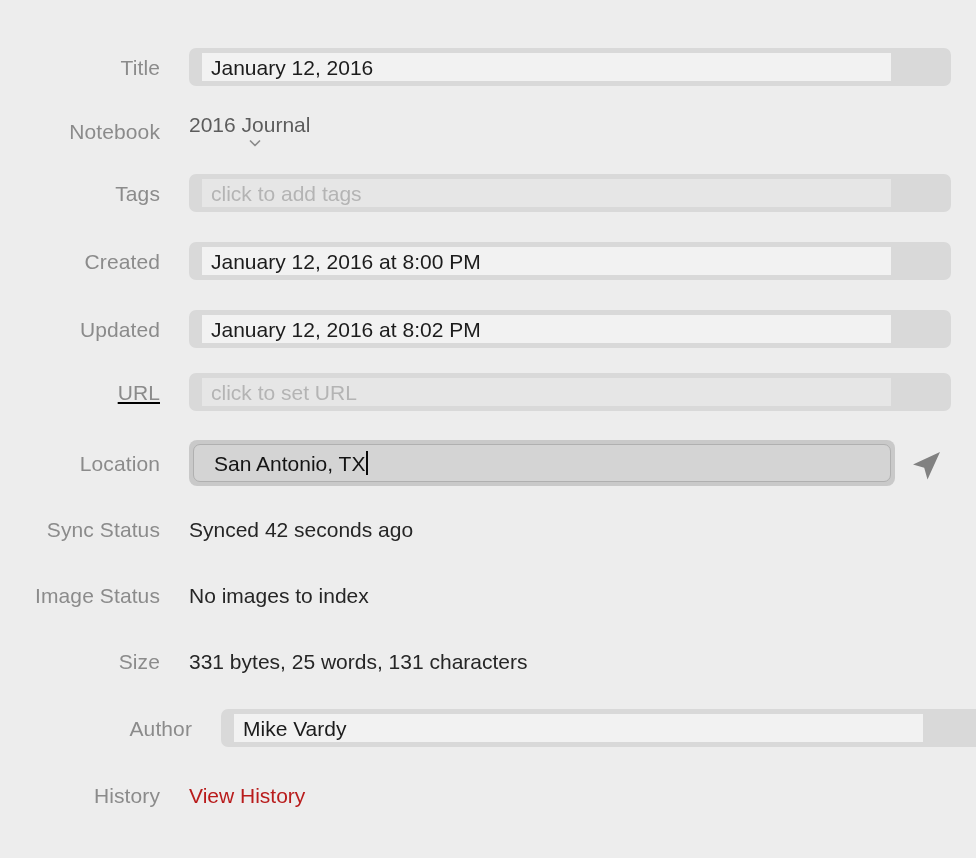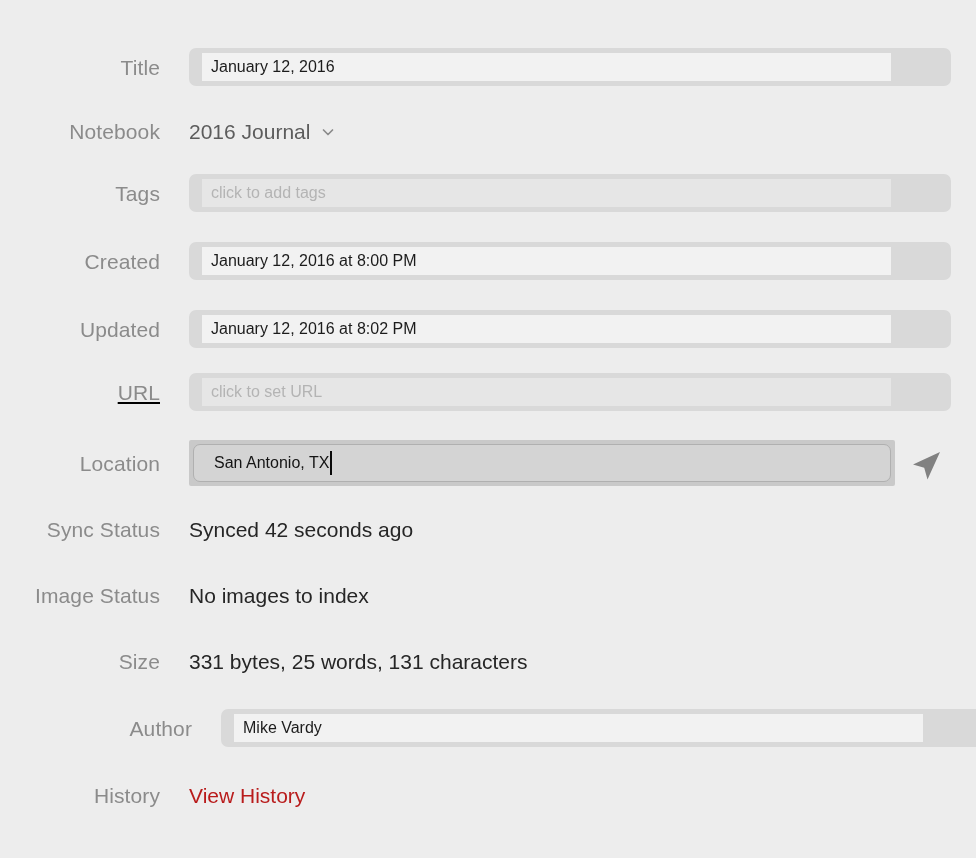--- a/index.html
+++ b/index.html
@@ -66,37 +66,37 @@
     background: #f2f2f2;
     display: flex;
     align-items: center;
     box-sizing: border-box;
   }
   .field-inner.plain {
     background: #e6e6e6;
   }
 
   .field-text {
-    font-size: 16px;
+    font-size: 21px;
     color: #1c1c1c;
     white-space: nowrap;
     line-height: 1;
     padding-left: 9px;
   }
   .field-text.placeholder {
     color: #b4b4b4;
   }
 
   
   .field-focus {
     margin-left: 29px;
     width: 706px;
     height: 46px;
     background: #c9c9c9;
-    border-radius: 2px;
+    border-radius: 8px;
     box-sizing: border-box;
     padding: 4px;
     position: relative;
   }
   .field-focus-inner {
     width: 100%;
     height: 100%;
     background: #d4d4d4;
     border: 1px solid #b0b0b0;
     border-radius: 7px;
@@ -120,20 +120,21 @@
 
   
   .value-text {
     margin-left: 29px;
     font-size: 21px;
     color: #262626;
     white-space: nowrap;
     line-height: 1;
     display: flex;
     align-items: center;
+    flex-direction: column;
   }
   .value-muted {
     color: #5c5c5c;
   }
 
   .link {
     margin-left: 29px;
     font-size: 21px;
     color: #b91c1c;
     white-space: nowrap;

